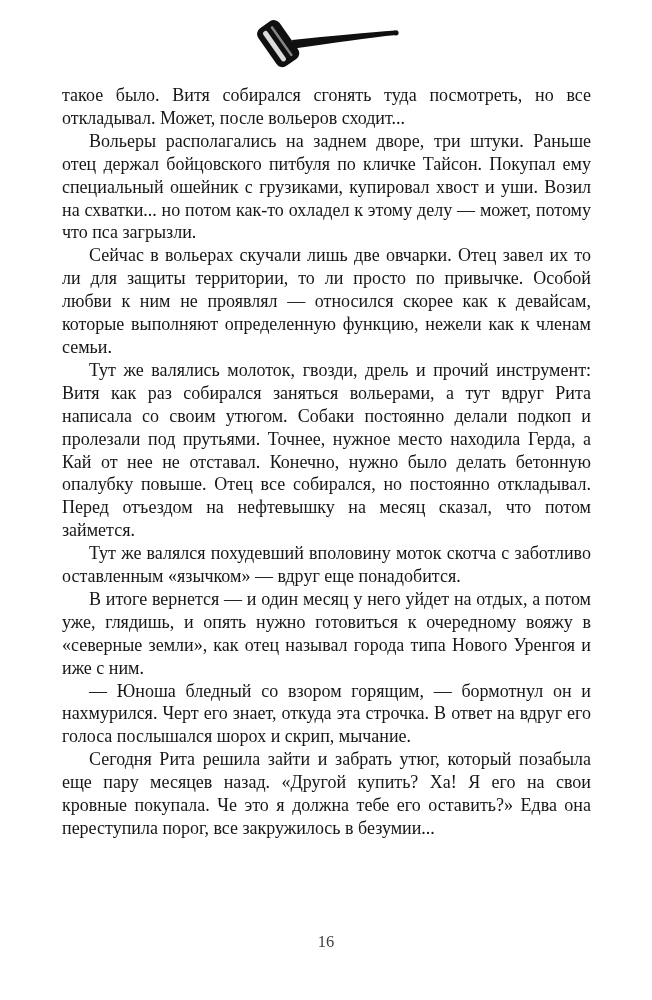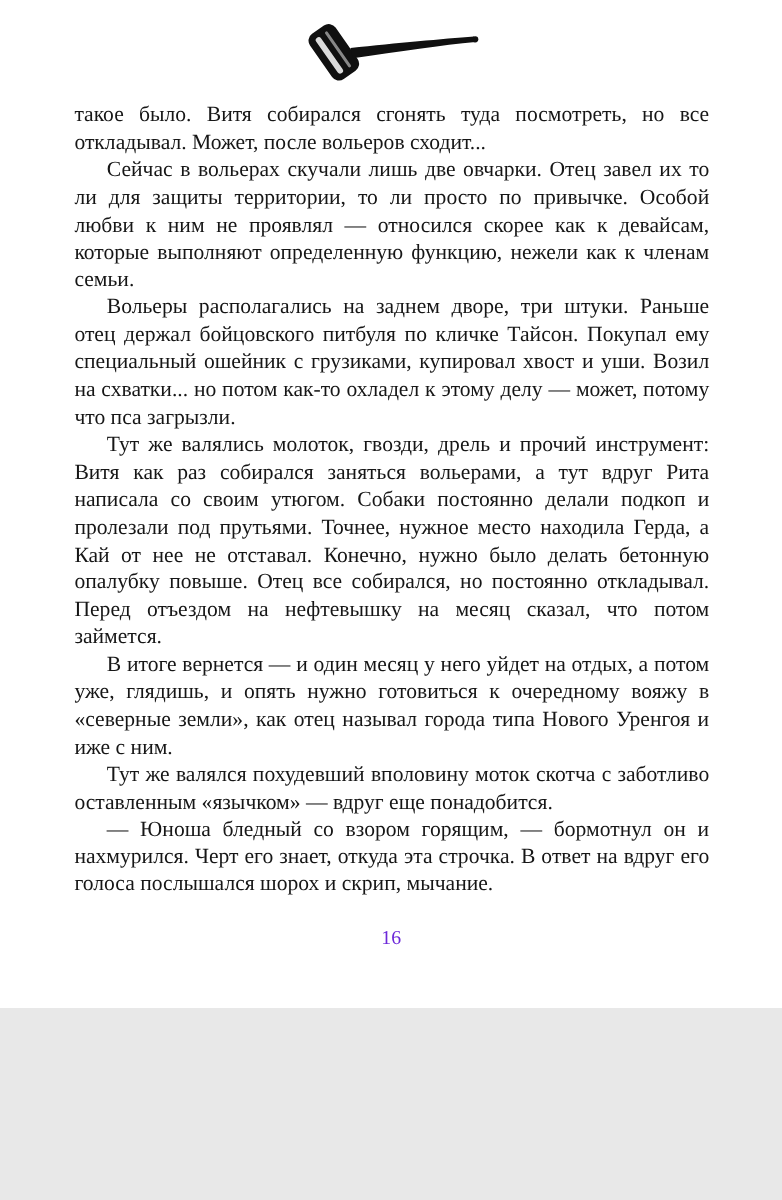--- a/index.html
+++ b/index.html
@@ -3,21 +3,21 @@
 <meta charset="utf-8">
 <style>
   html, body {
     margin: 0;
     padding: 0;
     background: #e8e8e8;
   }
   .book-page {
     position: relative;
     width: 652px;
-    height: 840px;
+    height: 1000px;
     margin: 0 auto;
     background: #ffffff;
     color: #161616;
     font-family: "Liberation Serif", "DejaVu Serif", serif;
     box-sizing: border-box;
     overflow: hidden;
   }
   .vignette {
     position: absolute;
     top: 14px;
@@ -49,21 +49,21 @@
   .text-block p.no-indent {
     text-indent: 0;
   }
   .page-number {
     position: absolute;
     bottom: 48px;
     left: 0;
     width: 100%;
     text-align: center;
     font-size: 16.5px;
-    color: #6d28d9;
+    color: #404040;
   }
 </style>
 </head>
 <body>
 
 <div class="book-page">
 
   <div class="vignette">
     <svg width="150" height="52" viewBox="0 0 150 52" aria-hidden="true">
       <g transform="rotate(-35 28 26)">
@@ -71,23 +71,24 @@
         <rect x="20" y="8" width="5" height="36" rx="2.5" fill="#ffffff" opacity="0.85"></rect>
         <rect x="30" y="8" width="2.5" height="36" rx="1.25" fill="#ffffff" opacity="0.5"></rect>
       </g>
       <path d="M41 23 C 80 19, 118 15.5, 144 13.5 L 145.2 18 C 118 20.5, 82 26, 43 31.5 Z" fill="#101010"></path>
       <circle cx="145" cy="15.8" r="2.6" fill="#101010"></circle>
     </svg>
   </div>
 
   <div class="text-block">
     <p class="no-indent">такое было. Витя собирался сгонять туда посмотреть, но все откладывал. Может, после вольеров сходит...</p>
+    <p class="indent">Вольеры располагались на заднем дворе, три штуки. Раньше отец держал бойцовского питбуля по кличке Тайсон. Покупал ему специальный ошейник с грузиками, купировал хвост и уши. Возил на схватки... но потом как-то охладел к этому делу — может, потому что пса загрызли.</p>
     <p class="indent">Сейчас в вольерах скучали лишь две овчарки. Отец завел их то ли для защиты территории, то ли просто по привычке. Особой любви к ним не проявлял — относился скорее как к девайсам, которые выполняют определенную функцию, нежели как к членам семьи.</p>
-    <p class="indent">Вольеры располагались на заднем дворе, три штуки. Раньше отец держал бойцовского питбуля по кличке Тайсон. Покупал ему специальный ошейник с грузиками, купировал хвост и уши. Возил на схватки... но потом как-то охладел к этому делу — может, потому что пса загрызли.</p>
     <p class="indent">Тут же валялись молоток, гвозди, дрель и прочий инструмент: Витя как раз собирался заняться вольерами, а тут вдруг Рита написала со своим утюгом. Собаки постоянно делали подкоп и пролезали под прутьями. Точнее, нужное место находила Герда, а Кай от нее не отставал. Конечно, нужно было делать бетонную опалубку повыше. Отец все собирался, но постоянно откладывал. Перед отъездом на нефтевышку на месяц сказал, что потом займется.</p>
+    <p class="indent">Тут же валялся похудевший вполовину моток скотча с заботливо оставленным «язычком» — вдруг еще понадобится.</p>
     <p class="indent">В итоге вернется — и один месяц у него уйдет на отдых, а потом уже, глядишь, и опять нужно готовиться к очередному вояжу в «северные земли», как отец называл города типа Нового Уренгоя и иже с ним.</p>
-    <p class="indent">Тут же валялся похудевший вполовину моток скотча с заботливо оставленным «язычком» — вдруг еще понадобится.</p>
     <p class="indent">— Юноша бледный со взором горящим, — бормотнул он и нахмурился. Черт его знает, откуда эта строчка. В ответ на вдруг его голоса послышался шорох и скрип, мычание.</p>
+    <p class="indent">Сегодня Рита решила зайти и забрать утюг, который позабыла еще пару месяцев назад. «Другой купить? Ха! Я его на свои кровные покупала. Че это я должна тебе его оставить?» Едва она переступила порог, все закружилось в безумии...</p>
   </div>
 
   <div class="page-number">16</div>
 
 </div>
 
 </body></html>

